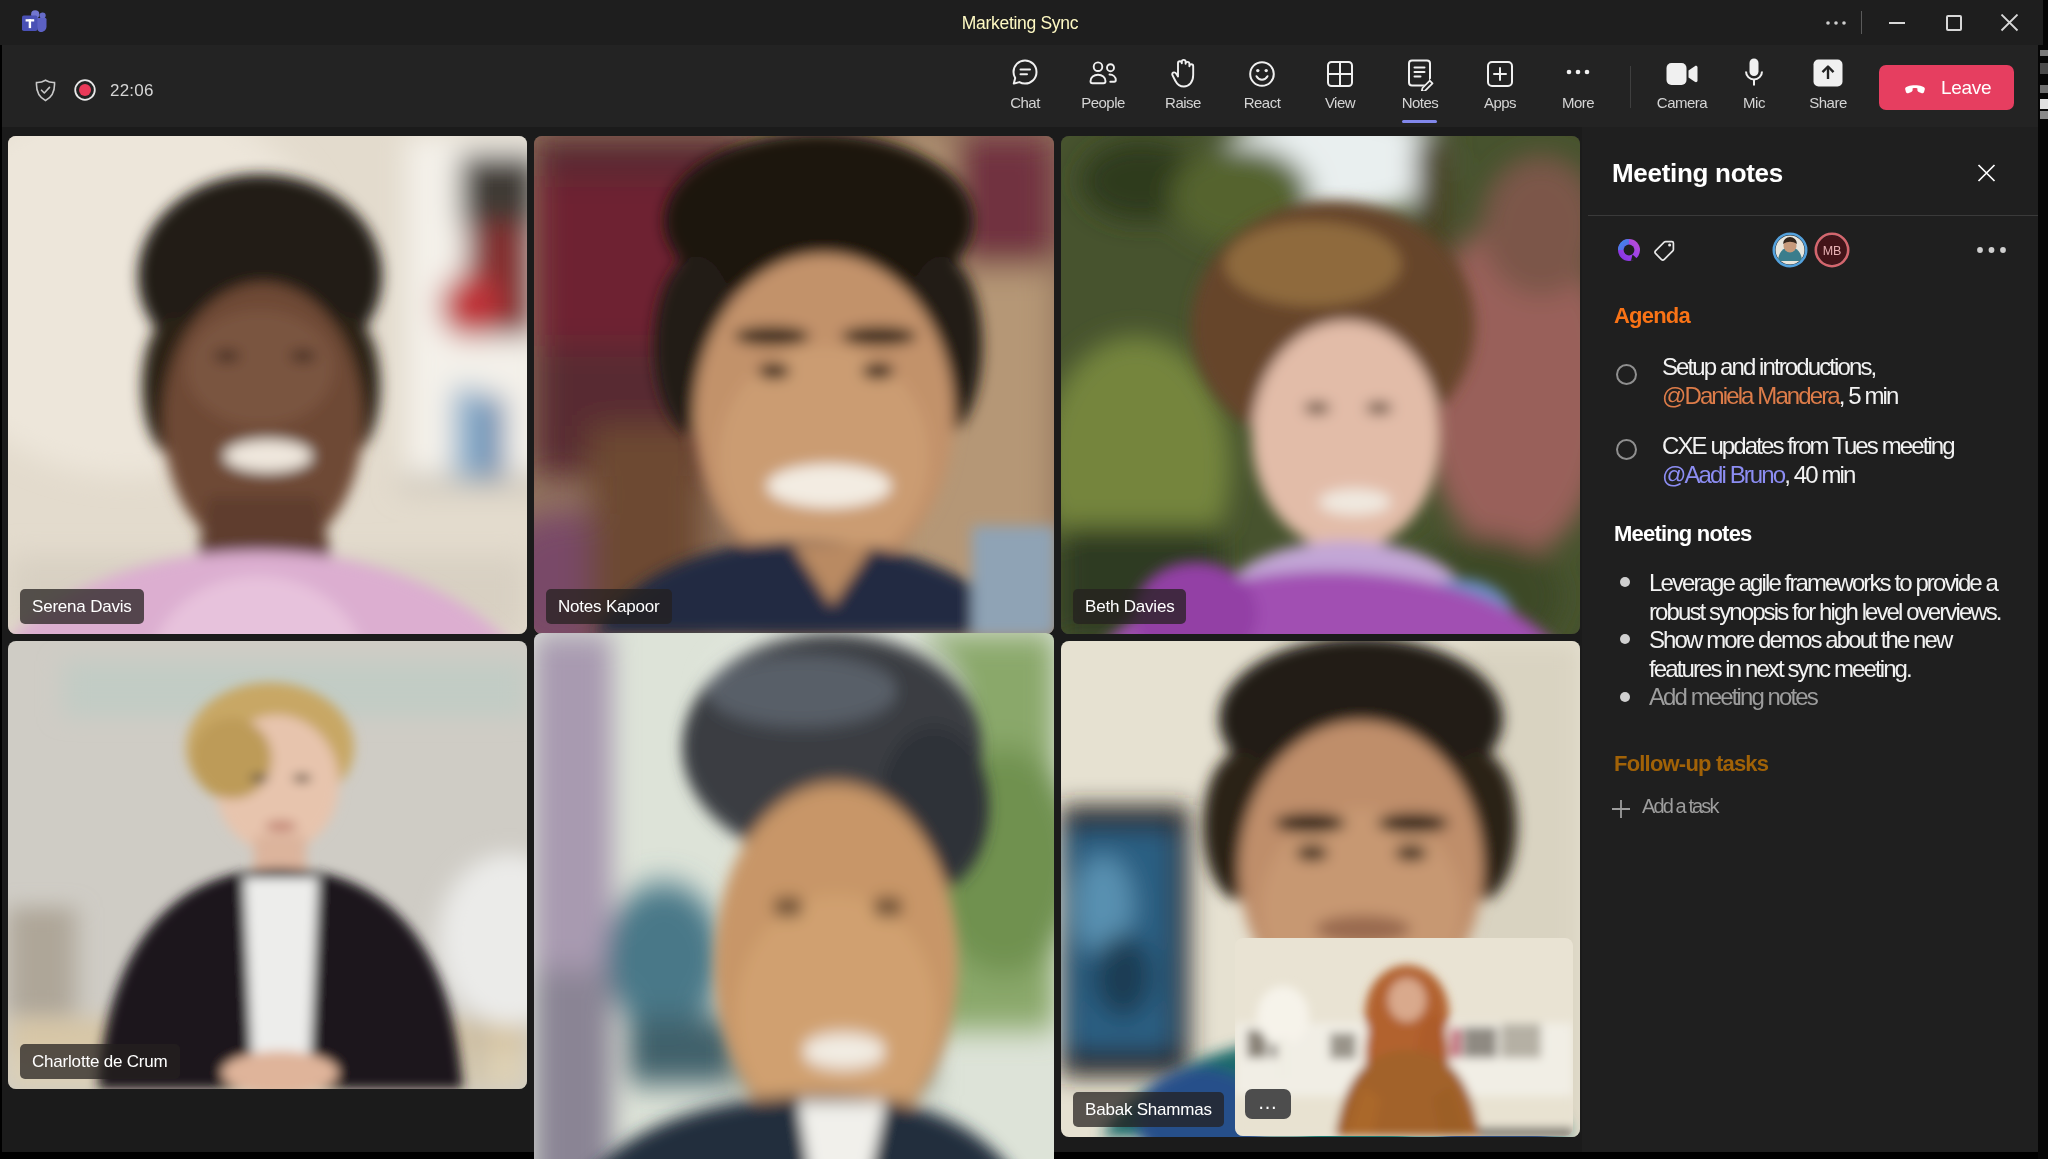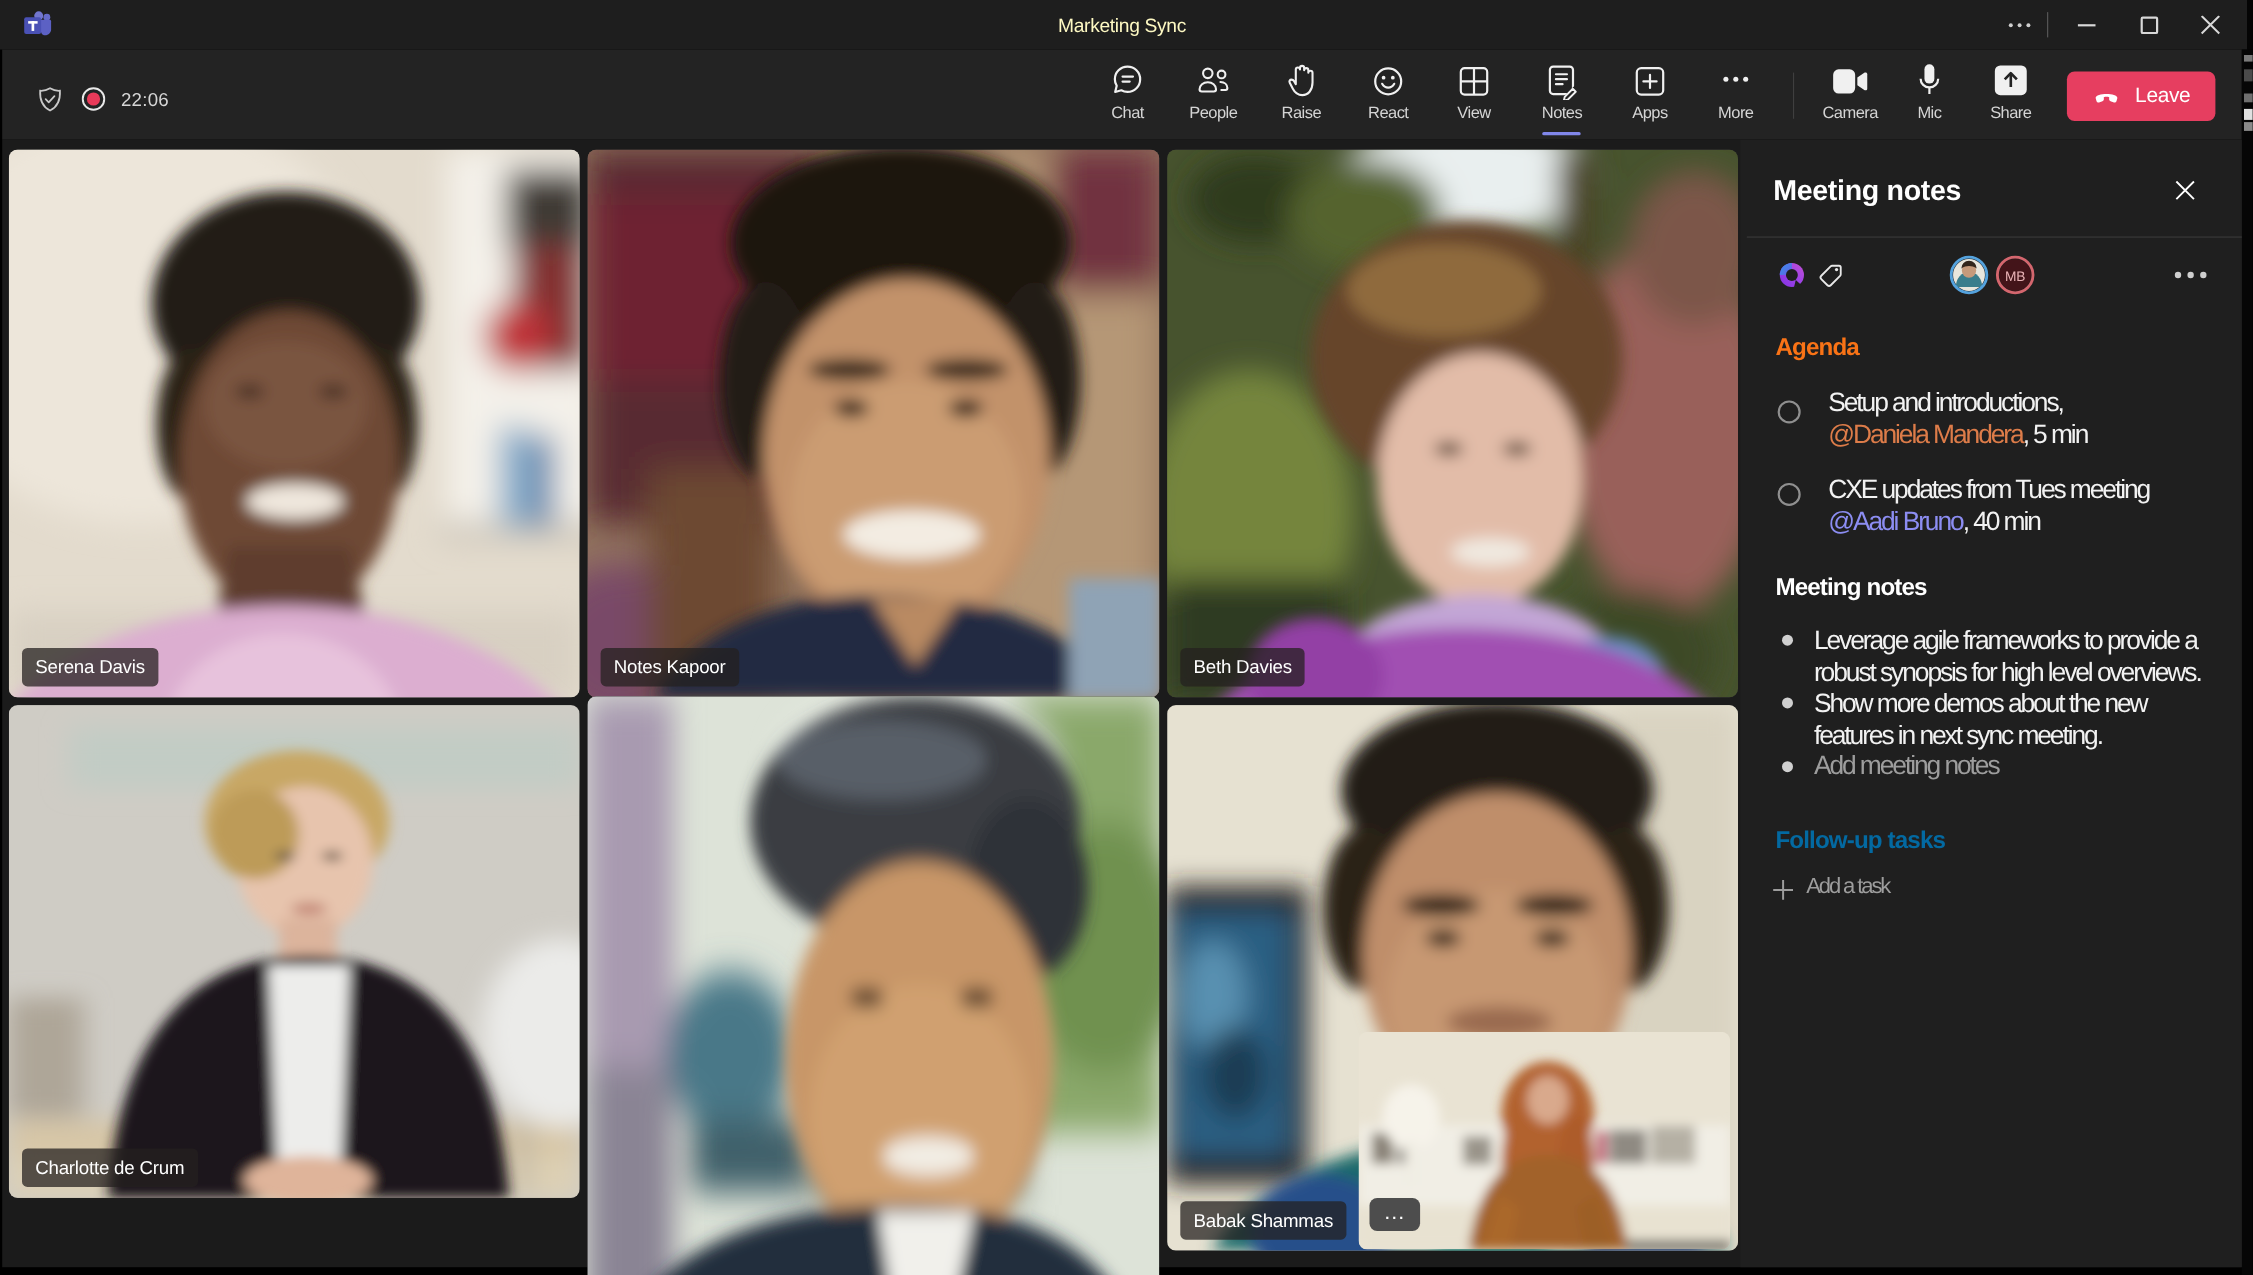--- a/index.html
+++ b/index.html
@@ -488,17 +488,17 @@
   <div class="abs ph" style="left:1662px;top:431px;font-size:24px;line-height:29px;letter-spacing:-1.9px;">CXE updates from Tues meeting<br><span style="color:#8c8df2">@Aadi Bruno</span>, 40 min</div>
 
   <div class="abs" style="left:1614px;top:521px;font-size:22px;font-weight:bold;color:#fff;letter-spacing:-0.8px;">Meeting notes</div>
   <div class="abs" style="left:1620px;top:577px;width:10px;height:10px;border-radius:50%;background:#d0d0d0;"></div>
   <div class="abs" style="left:1620px;top:634px;width:10px;height:10px;border-radius:50%;background:#d0d0d0;"></div>
   <div class="abs" style="left:1620px;top:692px;width:10px;height:10px;border-radius:50%;background:#d0d0d0;"></div>
   <div class="abs ph" style="left:1649px;top:569px;font-size:24px;line-height:28.5px;letter-spacing:-1.9px;white-space:nowrap;">Leverage agile frameworks to provide a<br>robust synopsis for high level overviews.</div>
   <div class="abs ph" style="left:1649px;top:626px;font-size:24px;line-height:28.5px;letter-spacing:-1.9px;white-space:nowrap;">Show more demos about the new<br>features in next sync meeting.</div>
   <div class="abs" style="left:1649px;top:683px;font-size:24px;letter-spacing:-1.9px;color:#9d9d9d;">Add meeting notes</div>
 
-  <div class="abs" style="left:1614px;top:751px;font-size:22px;font-weight:bold;color:#0369a1;letter-spacing:-0.8px;">Follow-up tasks</div>
+  <div class="abs" style="left:1614px;top:751px;font-size:22px;font-weight:bold;color:#a16207;letter-spacing:-0.8px;">Follow-up tasks</div>
   <svg class="abs" style="left:1611px;top:799px" width="20" height="20" viewBox="0 0 20 20">
     <path d="M10 1v18M1 10h18" stroke="#9d9d9d" stroke-width="1.8"></path>
   </svg>
   <div class="abs" style="left:1642px;top:795px;font-size:20px;letter-spacing:-1.9px;color:#9d9d9d;">Add a task</div>
 
 </body></html>

